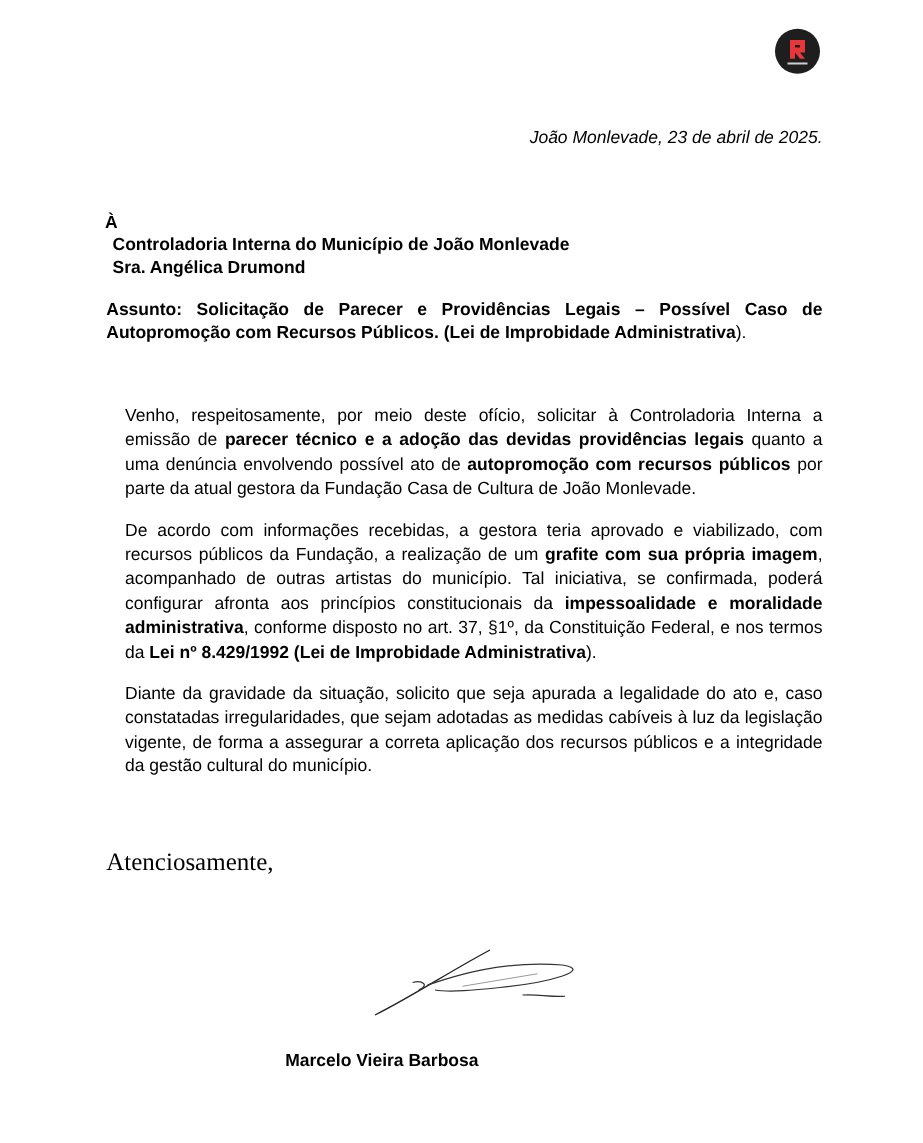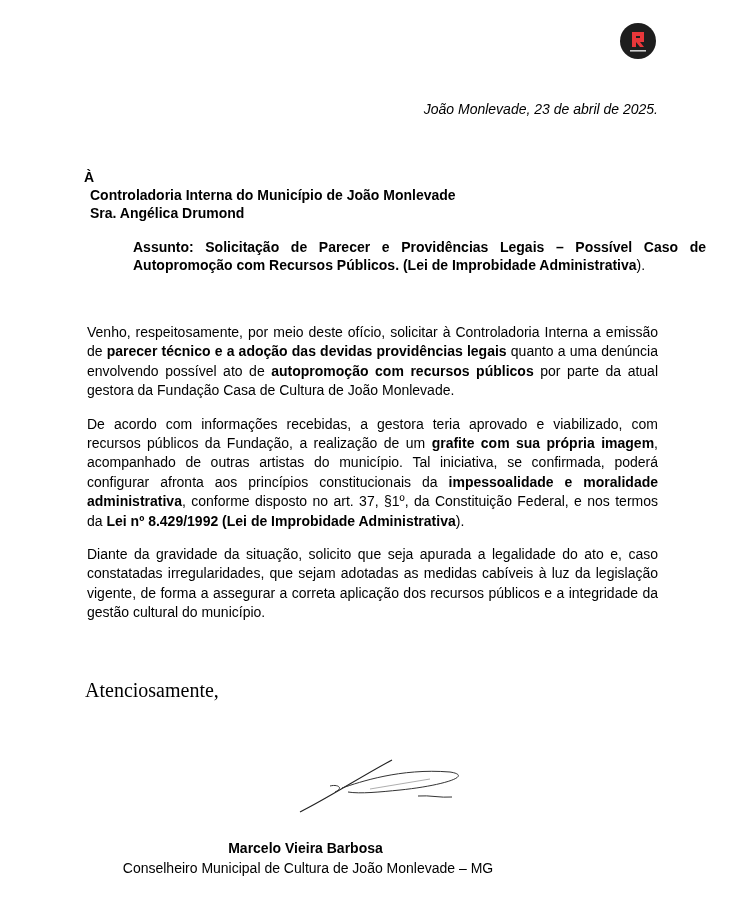--- a/index.html
+++ b/index.html
@@ -50,34 +50,33 @@
     .recipient .line { display: block; margin-left: 5px; }
 
     .subject {
       position: absolute;
       left: 85px;
       top: 238px;
       width: 573px;
       font-size: 14px;
       line-height: 18px;
       text-align: justify;
-      margin-left: 48px;
     }
     .subject b { font-weight: bold; }
 
     .body {
       position: absolute;
       left: 85px;
       top: 323px;
       width: 573px;
       font-size: 14px;
       line-height: 19.4px;
     }
     .body p {
-      margin: 0 0 14px 2px;
+      margin: 0 0 14px 15px;
       text-align: justify;
     }
     .body p b { font-weight: bold; }
 
     .closing {
       position: absolute;
       left: 85px;
       top: 681px;
       font-size: 20px;
       line-height: 18px;
@@ -135,14 +134,13 @@
 <svg class="signature" viewBox="0 0 180 70">
   <path d="M10 60 C 40 45, 70 25, 102 8" stroke="#222" stroke-width="1.1" fill="none"></path>
   <path d="M52 36 C 70 30, 110 16, 160 20 C 185 24, 150 34, 110 38 C 90 40, 70 42, 58 40" stroke="#333" stroke-width="1" fill="none"></path>
   <path d="M40 34 C 48 32, 54 36, 45 40" stroke="#333" stroke-width="1" fill="none"></path>
   <path d="M80 37 C 100 34, 120 30, 140 27" stroke="#999" stroke-width="0.8" fill="none"></path>
   <path d="M128 44 C 140 43, 150 46, 162 45" stroke="#333" stroke-width="1" fill="none"></path>
 </svg>
 
 <div class="signer">
   <span class="name">Marcelo Vieira Barbosa</span>
-  <span class="role">Conselheiro Municipal de Cultura de João Monlevade – MG</span>
 </div>
 
 </body></html>

